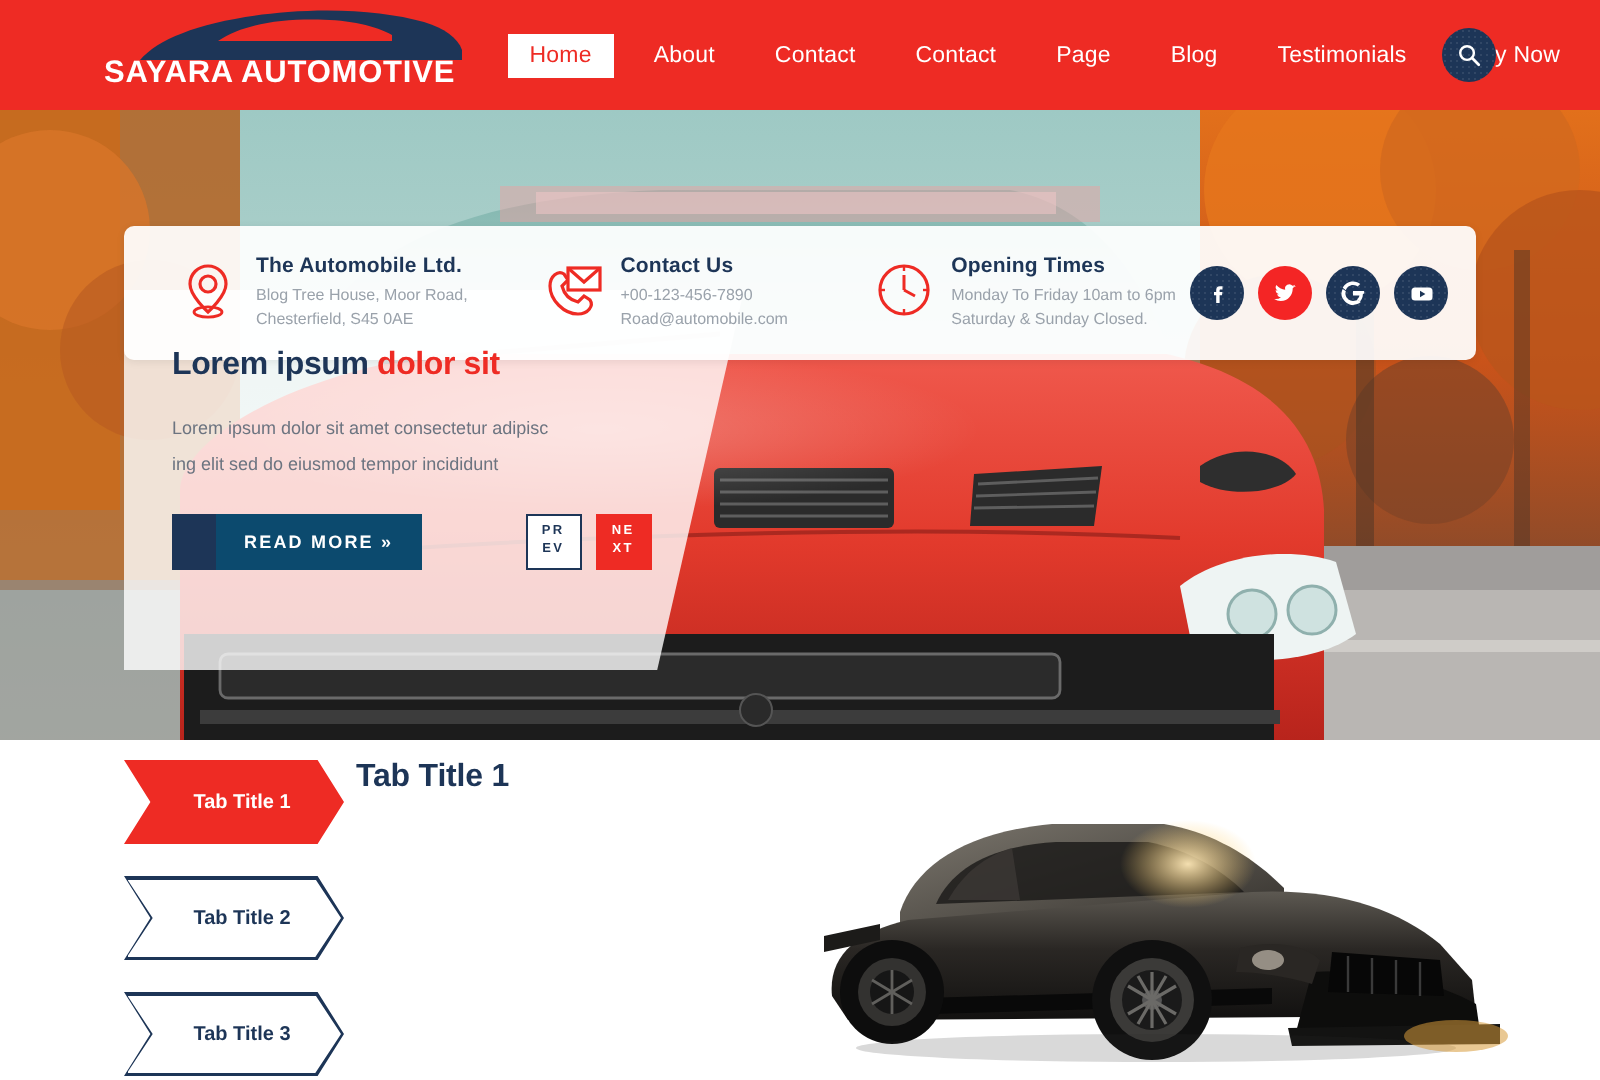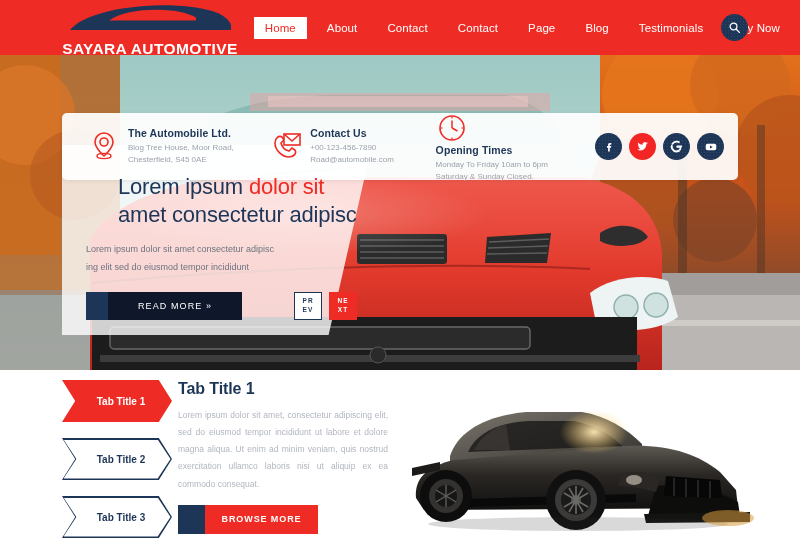--- a/index.html
+++ b/index.html
@@ -18,22 +18,22 @@
     background:#ee2b24;
     display:flex; align-items:center;
   }
   .logo-wrap {
     position:relative; width:200px; height:55px;
     margin-left:52px; display:flex; flex-direction:column;
     align-items:center; justify-content:flex-start;
   }
   .logo-car { position:absolute; top:3px; left:14px; }
   .logo-text {
-    position:absolute; top:40px; left:0; width:100%;
-    text-align:right;
+    position:absolute; top:28px; left:0; width:100%;
+    text-align:left;
     color:#ffffff; font-size:15.5px; font-weight:bold;
     letter-spacing:0.4px;
   }
   .nav { display:flex; align-items:center; margin-left:16px; }
   .nav-item {
     color:#ffffff; font-size:11.5px; font-weight:normal;
     padding:5px 10px; margin-right:10px;
     letter-spacing:0.1px; white-space:nowrap; cursor:pointer;
   }
   .nav-item.active {
@@ -88,35 +88,35 @@
     -webkit-clip-path:polygon(0 0, 100% 0, 86% 100%, 0 100%);
     clip-path:polygon(0 0, 100% 0, 86% 100%, 0 100%);
     z-index:4;
   }
   .slide-content {
     position:absolute; top:90px; left:62px;
     width:330px; height:190px; padding:28px 18px 0 24px;
     z-index:6;
   }
   .slide-title {
-    font-size:22px; font-weight:normal; color:#1d3557;
-    line-height:1.25; letter-spacing:-0.2px;margin-left:32px;
+    font-size:16px; font-weight:bold; color:#1d3557;
+    line-height:1.25; letter-spacing:-0.2px;
   }
   .slide-title .accent { color:#ee2b24; }
   .slide-sub {
     margin-top:12px; font-size:9px; color:#6c7480;
     line-height:2.0; max-width:235px;
   }
   .slide-actions { display:flex; align-items:center; margin-top:16px; }
   .btn-split { display:flex; height:28px; cursor:pointer; }
   .btn-split .blue { width:22px; background:#1d3557; }
   .btn-split .red {
-    background:#0f172a; color:#fff; font-size:9px; font-weight:normal;
+    background:#0c4a6e; color:#fff; font-size:9px; font-weight:bold;
     letter-spacing:1.1px; display:flex; align-items:center;
-    padding:0 30px;
+    padding:0 14px;
   }
   .navbtns { display:flex; gap:7px; margin-left:52px; }
   .navbtn {
     width:28px; height:28px; display:flex; flex-direction:column;
     align-items:center; justify-content:center;
     font-size:6.5px; font-weight:bold; letter-spacing:1.2px;
     line-height:1.35; cursor:pointer;
   }
   .navbtn.prev { background:#ffffff; border:1.5px solid #1d3557; color:#1d3557; }
   .navbtn.next { background:#ee2b24; color:#ffffff; }
@@ -317,21 +317,21 @@
           <rect x="14" y="5" width="16" height="11" fill="#ffffff" stroke="#ee2b24" stroke-width="1.6"></rect>
           <path d="M14 5 L22 12 L30 5" fill="none" stroke="#ee2b24" stroke-width="1.6"></path>
         </svg>
         <div>
           <div class="info-title">Contact Us</div>
           <div class="info-line">+00-123-456-7890</div>
           <div class="info-line">Road@automobile.com</div>
         </div>
       </div>
 
-      <div class="info-block" style="margin-left:6px; width:180px;flex-direction:column;">
+      <div class="info-block" style="margin-left:6px; width:180px;">
         <svg class="info-ico" viewBox="0 0 32 32">
           <circle cx="16" cy="16" r="12" fill="none" stroke="#ee2b24" stroke-width="1.6"></circle>
           <line x1="16" y1="16" x2="16" y2="8.5" stroke="#ee2b24" stroke-width="1.5"></line>
           <line x1="16" y1="16" x2="21.5" y2="19" stroke="#ee2b24" stroke-width="1.5"></line>
           <g stroke="#ee2b24" stroke-width="1.2">
             <line x1="16" y1="4.5" x2="16" y2="6.5"></line>
             <line x1="16" y1="25.5" x2="16" y2="27.5"></line>
             <line x1="4.5" y1="16" x2="6.5" y2="16"></line>
             <line x1="25.5" y1="16" x2="27.5" y2="16"></line>
           </g>
@@ -369,21 +369,20 @@
           </svg>
         </div>
       </div>
     </div>
 
     <div class="slide-panel"></div>
 
     <div class="slide-content">
       <div class="slide-title">
         <span>Lorem ipsum </span><span class="accent">dolor sit</span><br>
-        <span>amet consectetur adipisc</span>
       </div>
       <div class="slide-sub">
         <span>Lorem ipsum dolor sit amet consectetur adipisc</span><br>
         <span>ing elit sed do eiusmod tempor incididunt</span>
       </div>
       <div class="slide-actions">
         <div class="btn-split">
           <div class="blue dots"></div>
           <div class="red">READ MORE »</div>
         </div>
@@ -417,25 +416,20 @@
       <div class="tab-chip idle">
         <div class="shape">
             <div class="shape-in"></div>
           </div>
         <span class="lbl">Tab Title 3</span>
       </div>
     </div>
 
     <div class="tab-body">
       <div class="tab-h">Tab Title 1</div>
-      <div class="tab-p">Lorem ipsum dolor sit amet, consectetur adipiscing elit, sed do eiusmod tempor incididunt ut labore et dolore magna aliqua. Ut enim ad minim veniam, quis nostrud exercitation ullamco laboris nisi ut aliquip ex ea commodo consequat.</div>
-      <div class="browse">
-        <div class="blue dots"></div>
-        <div class="red">BROWSE MORE</div>
-      </div>
     </div>
 
     <svg class="tab-car" viewBox="0 0 360 145">
       <defs>
         <linearGradient id="bodyg" x1="0" y1="0" x2="0" y2="1">
           <stop offset="0" stop-color="#5d5952"></stop>
           <stop offset="0.45" stop-color="#2a2724"></stop>
           <stop offset="1" stop-color="#121110"></stop>
         </linearGradient>
         <linearGradient id="roofg" x1="0" y1="0" x2="1" y2="1">

